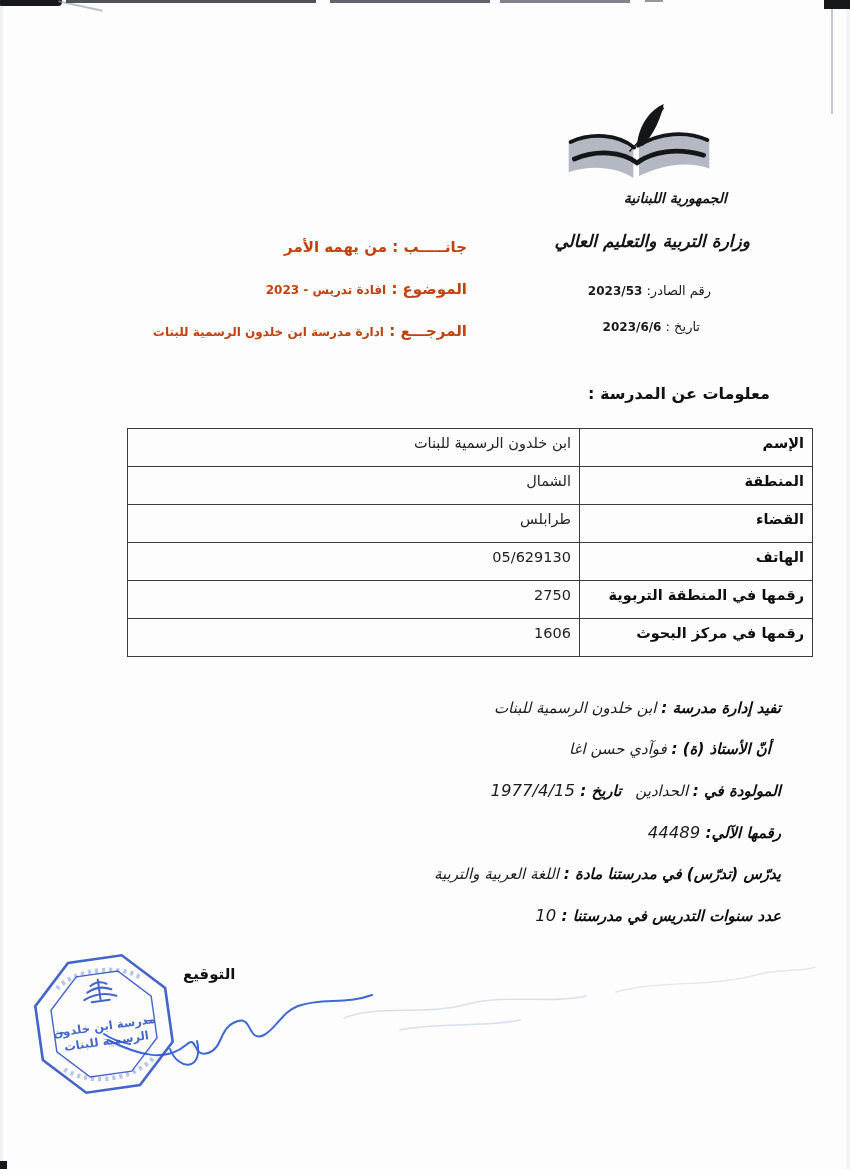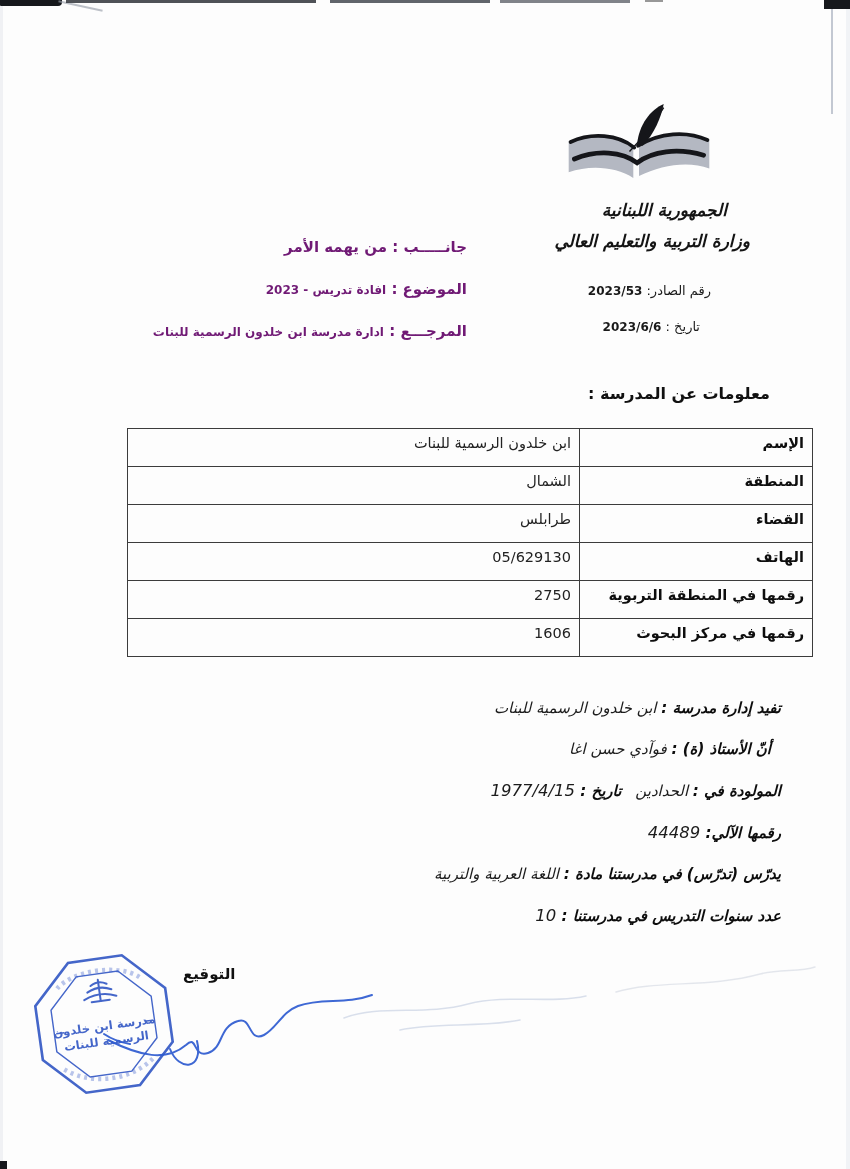--- a/index.html
+++ b/index.html
@@ -13,21 +13,21 @@
   .abs{position:absolute;}
   
   .edge-left{left:0;top:0;width:3px;height:1169px;background:#e9ebef;opacity:.7;}
   .edge-right{left:846px;top:0;width:4px;height:1169px;background:#eef0f4;opacity:.8;}
   .art{background:#16181c;}
   
   .deco-ar{font-weight:bold;font-style:italic;color:#141414;}
   .rtl{direction:rtl;unicode-bidi:isolate;}
   .hdr-num{font-size:13px;color:#1a1a1a;}
   .hdr-num b{font-size:12px;}
-  .addr-line{font-size:15px;font-weight:bold;color:#701a75;white-space:nowrap;}
+  .addr-line{font-size:15px;font-weight:bold;color:#c2410c;white-space:nowrap;}
   .addr-line .val{font-size:12px;}
   
   .info-heading{font-size:16px;font-weight:bold;color:#111;}
   table.school{
     border-collapse:collapse;table-layout:fixed;
     width:651px;direction:rtl;
   }
   table.school td{
     border:1px solid #3c3c3c;
     vertical-align:top;
@@ -68,21 +68,21 @@
     <path d="M6,42 C28,33 56,35 74,48 L74,80 C56,68 28,66 6,74 Z" fill="#b4b8c2"></path>
     <path d="M154,40 C132,31 104,33 80,46 L80,78 C104,66 132,62 154,70 Z" fill="#b4b8c2"></path>
     <path d="M8,42 C30,32 58,34 75,48" fill="none" stroke="#15161a" stroke-width="4" stroke-linecap="round"></path>
     <path d="M152,40 C130,30 102,32 79,46" fill="none" stroke="#15161a" stroke-width="4" stroke-linecap="round"></path>
     <path d="M12,60 C36,50 62,52 78,64 C94,52 120,48 148,56" fill="none" stroke="#15161a" stroke-width="5" stroke-linecap="round"></path>
     <path d="M78,44 C80,24 92,8 106,2 C104,14 96,34 84,46 Z" fill="#15161a"></path>
     <path d="M70,52 C84,38 96,22 106,6" fill="none" stroke="#15161a" stroke-width="1.5"></path>
   </svg>
 </div>
 
-<div class="abs rtl deco-ar" style="right:123px;top:200px;font-size:17px;">الجمهورية اللبنانية</div>
+<div class="abs rtl deco-ar" style="right:123px;top:190px;font-size:14px;">الجمهورية اللبنانية</div>
 <div class="abs rtl deco-ar" style="right:100px;top:231px;font-size:17px;">وزارة التربية والتعليم العالي</div>
 <div class="abs rtl hdr-num" style="right:139px;top:283px;">
   <span>رقم الصادر:</span>
   <b>2023/53</b>
 </div>
 <div class="abs rtl hdr-num" style="right:150px;top:319px;">
   <span>تاريخ :</span>
   <b>2023/6/6</b>
 </div>
 

